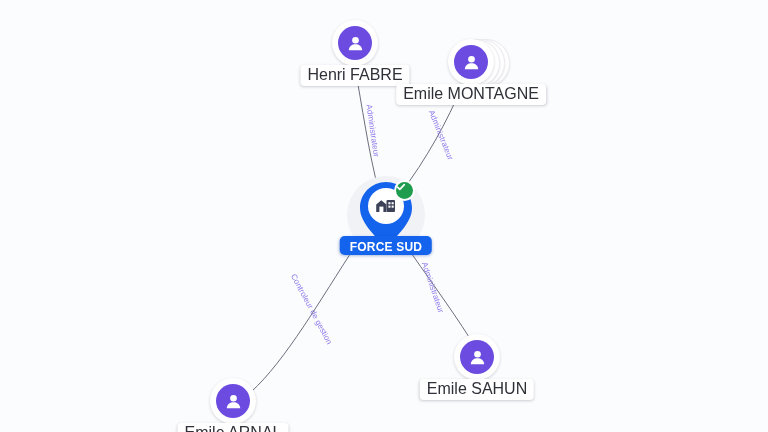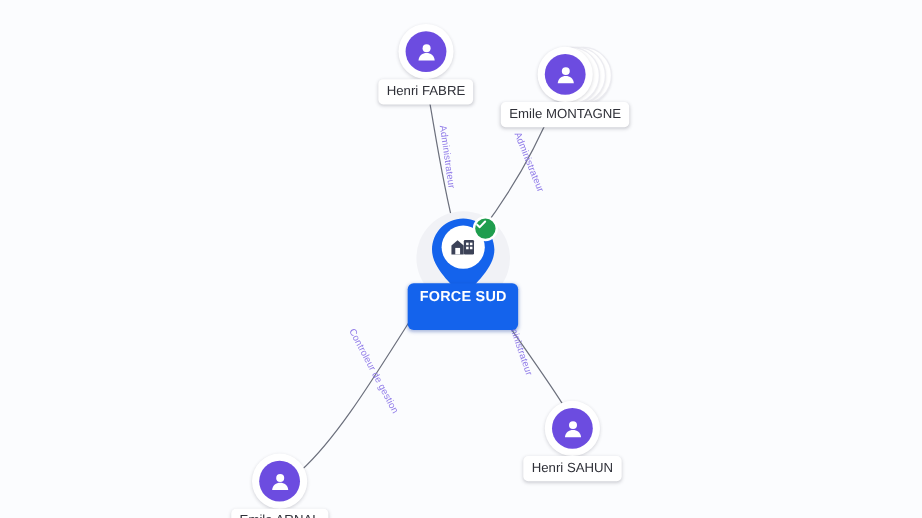--- a/index.html
+++ b/index.html
@@ -30,21 +30,21 @@
   .avatar-disc{
     width:34px;height:34px;border-radius:50%;
     background:#6c4ce0;
     display:flex;align-items:center;justify-content:center;
   }
   .avatar-disc svg{display:block;}
   .node-label{
     position:relative;margin-top:-5px;
     display:inline-block;white-space:nowrap;
     background:#ffffff;color:#2f3038;
-    font-size:11px;line-height:14px;
+    font-size:16px;line-height:14px;
     padding:3px 7px 4px 7px;border-radius:4px;
     box-shadow:0 1px 3px rgba(40,40,60,.22);
     left:50%;transform:translateX(-50%);
   }
   .label-wrap{position:relative;width:0;height:0;left:50%;}
 
   
   .company-node{position:absolute;transform:translate(-50%,-50%);}
   .pin-halo{
     position:absolute;left:50%;top:50%;transform:translate(-50%,-50%);
@@ -60,21 +60,21 @@
   .verified-badge{
     position:absolute;right:-1px;top:0px;
     width:17px;height:17px;border-radius:50%;
     background:#1f9d4e;border:2px solid #ffffff;
     display:flex;align-items:center;justify-content:center;
   }
   .company-label{
     position:absolute;left:50%;top:56px;transform:translateX(-50%);
     white-space:nowrap;background:#1463ec;color:#ffffff;
     font-size:12px;font-weight:700;letter-spacing:.2px;
-    line-height:15px;padding:4px 10px 20px 10px;border-radius:5px;
+    line-height:15px;padding:4px 10px 0 10px;border-radius:5px;
     box-shadow:0 1px 3px rgba(20,60,160,.35);
   }
 
   
   .edge-label{
     position:absolute;
     color:#8f7ae8;
     font-size:8px;
     line-height:9px;
     white-space:nowrap;
@@ -155,21 +155,21 @@
         <div class="avatar-stack">
           <div class="avatar-ring">
             <div class="avatar-disc">
               <svg width="19" height="19" viewBox="0 0 20 20" xmlns="http://www.w3.org/2000/svg">
                 <circle cx="10" cy="6.6" r="3.5" fill="#ffffff"></circle>
                 <path d="M2.9 17.2 C3.4 12.8 6.4 10.8 10 10.8 C13.6 10.8 16.6 12.8 17.1 17.2 Z" fill="#ffffff"></path>
               </svg>
             </div>
           </div>
         </div>
-        <div class="label-wrap"><div class="node-label">Henri SAHUN</div></div>
+        <div class="label-wrap"><div class="node-label">Emile SAHUN</div></div>
       </div>
     </div>
 
   <div class="company-node" id="company-node" style="left: 386px; top: 215px;">
     <div class="pin-halo"></div>
     <div class="pin-shape">
       <svg width="56" height="70" viewBox="0 0 56 70" xmlns="http://www.w3.org/2000/svg">
         <path d="M28 2 C13.6 2 2 13.6 2 28 C2 44 20 58 28 68 C36 58 54 44 54 28 C54 13.6 42.4 2 28 2 Z" fill="#1463ec"></path>
         <circle cx="28" cy="26" r="18" fill="#ffffff"></circle>
       </svg>

